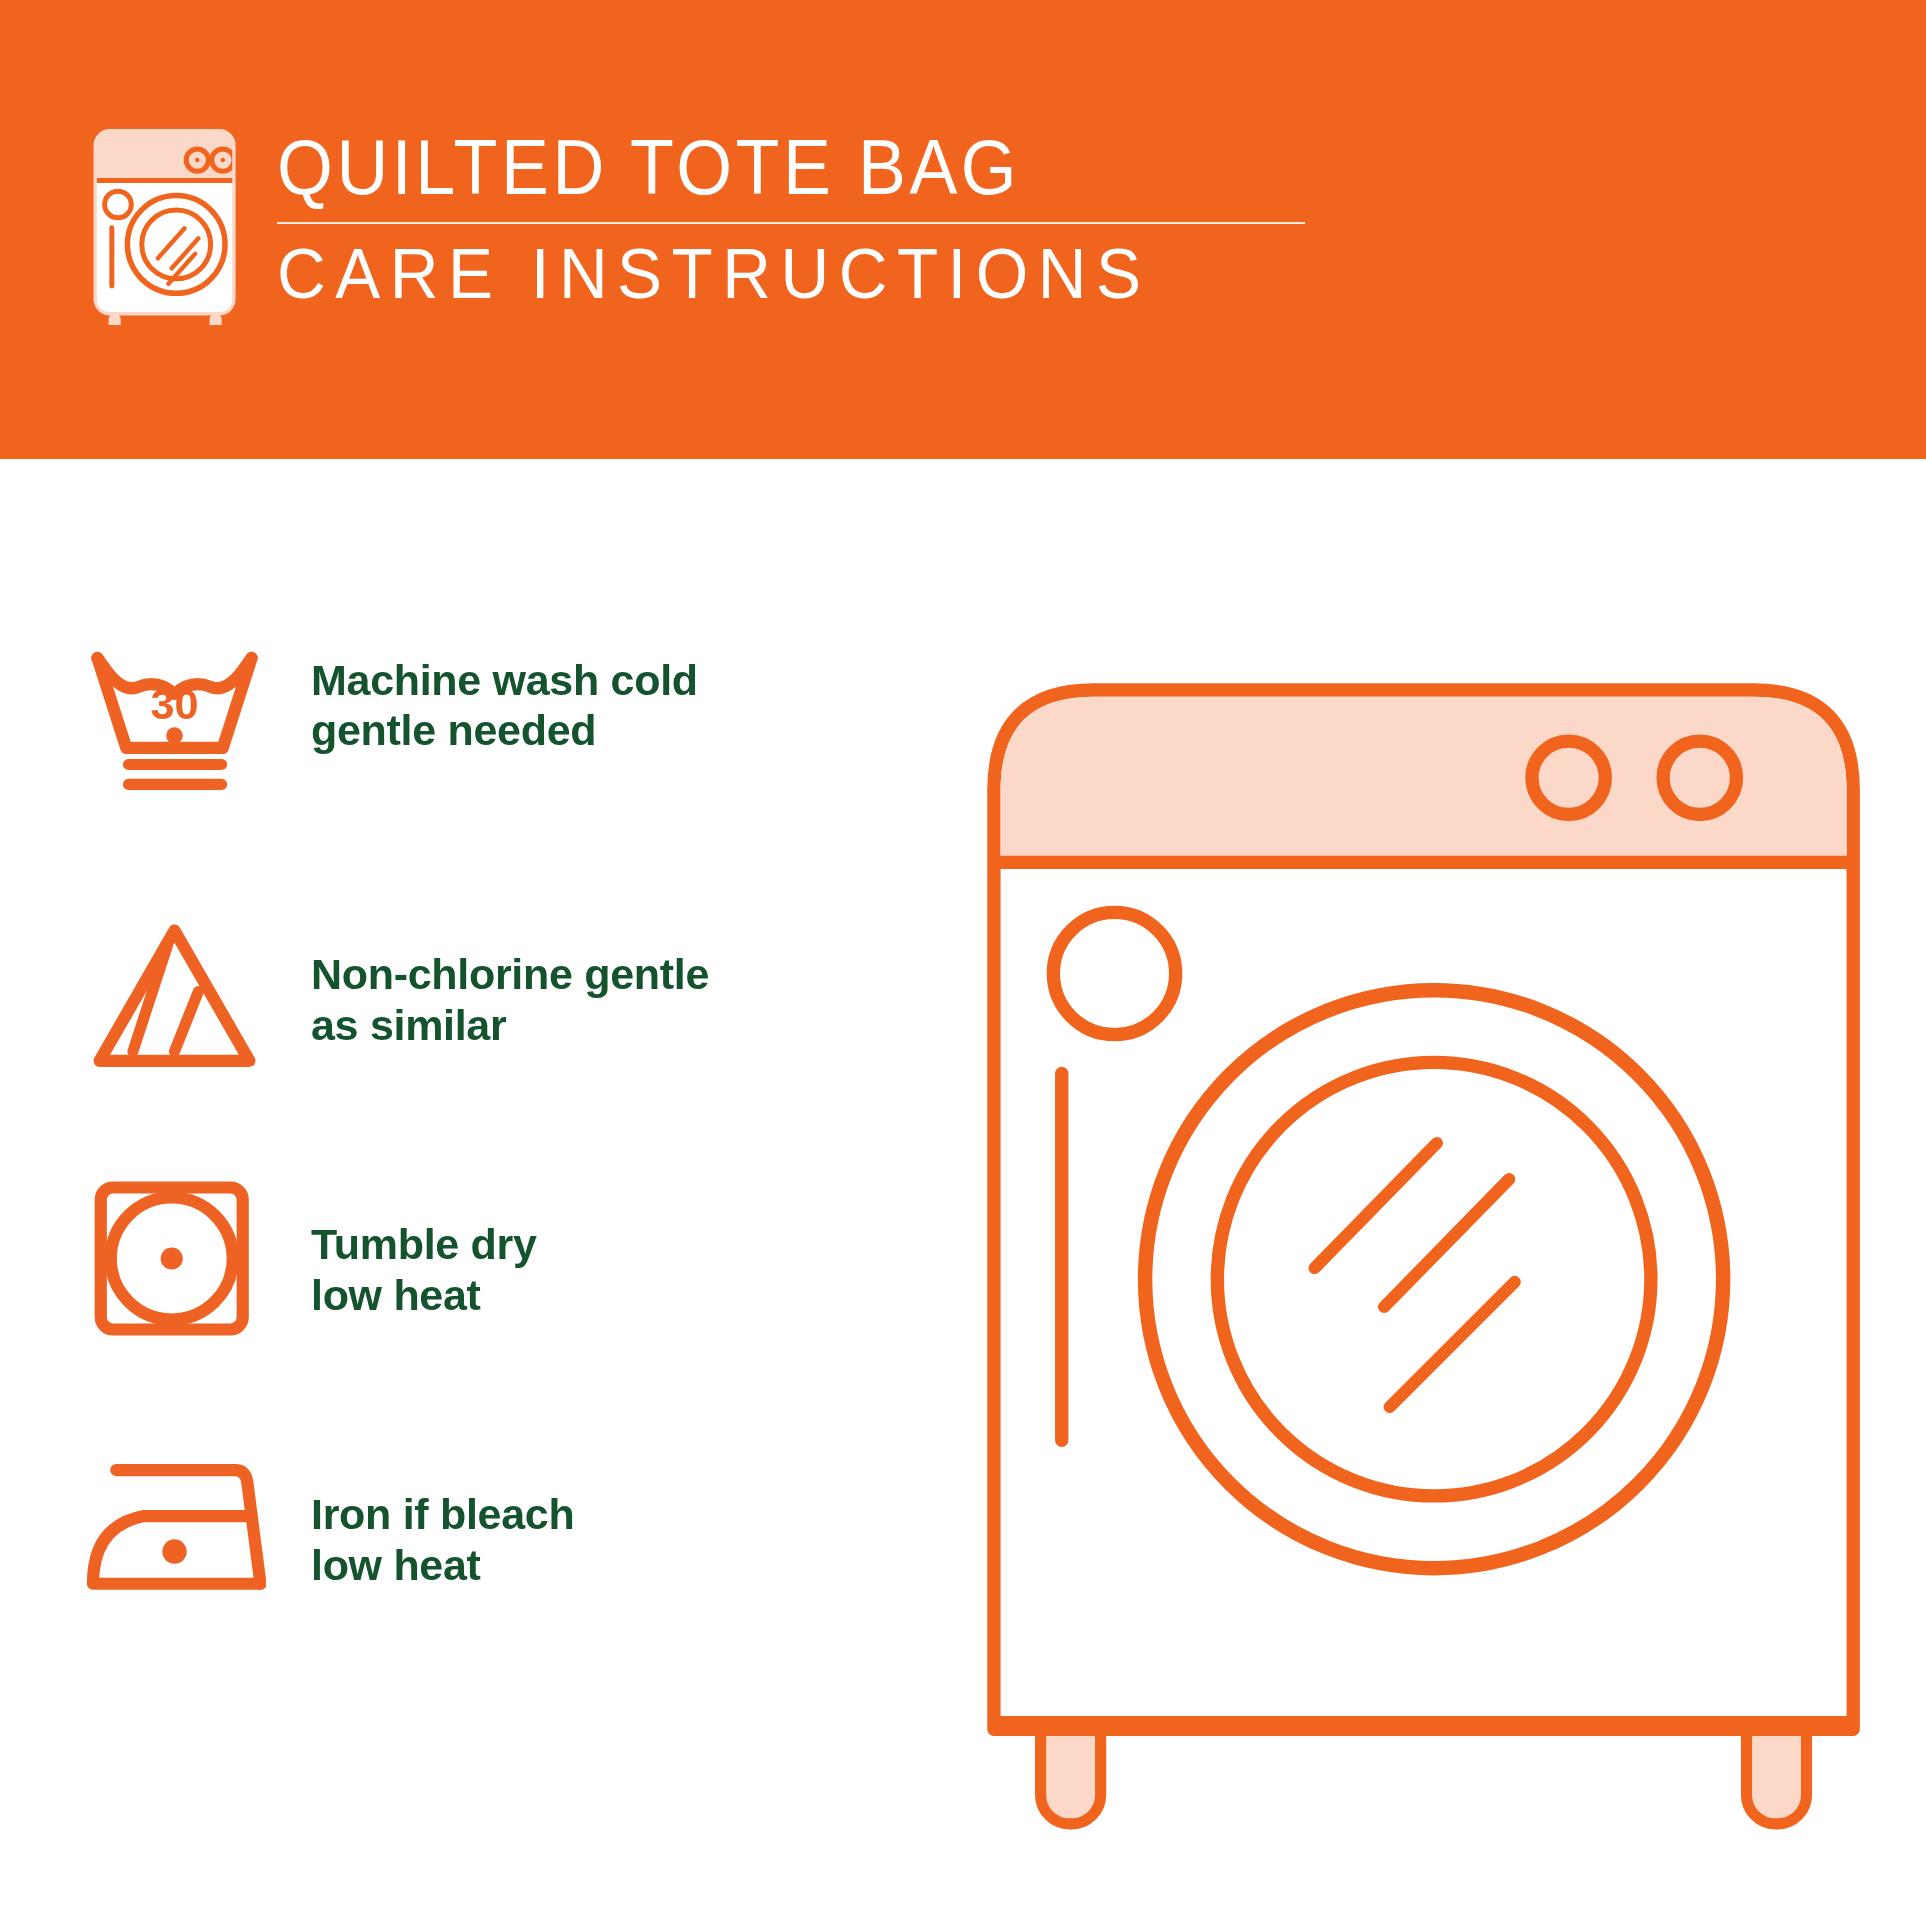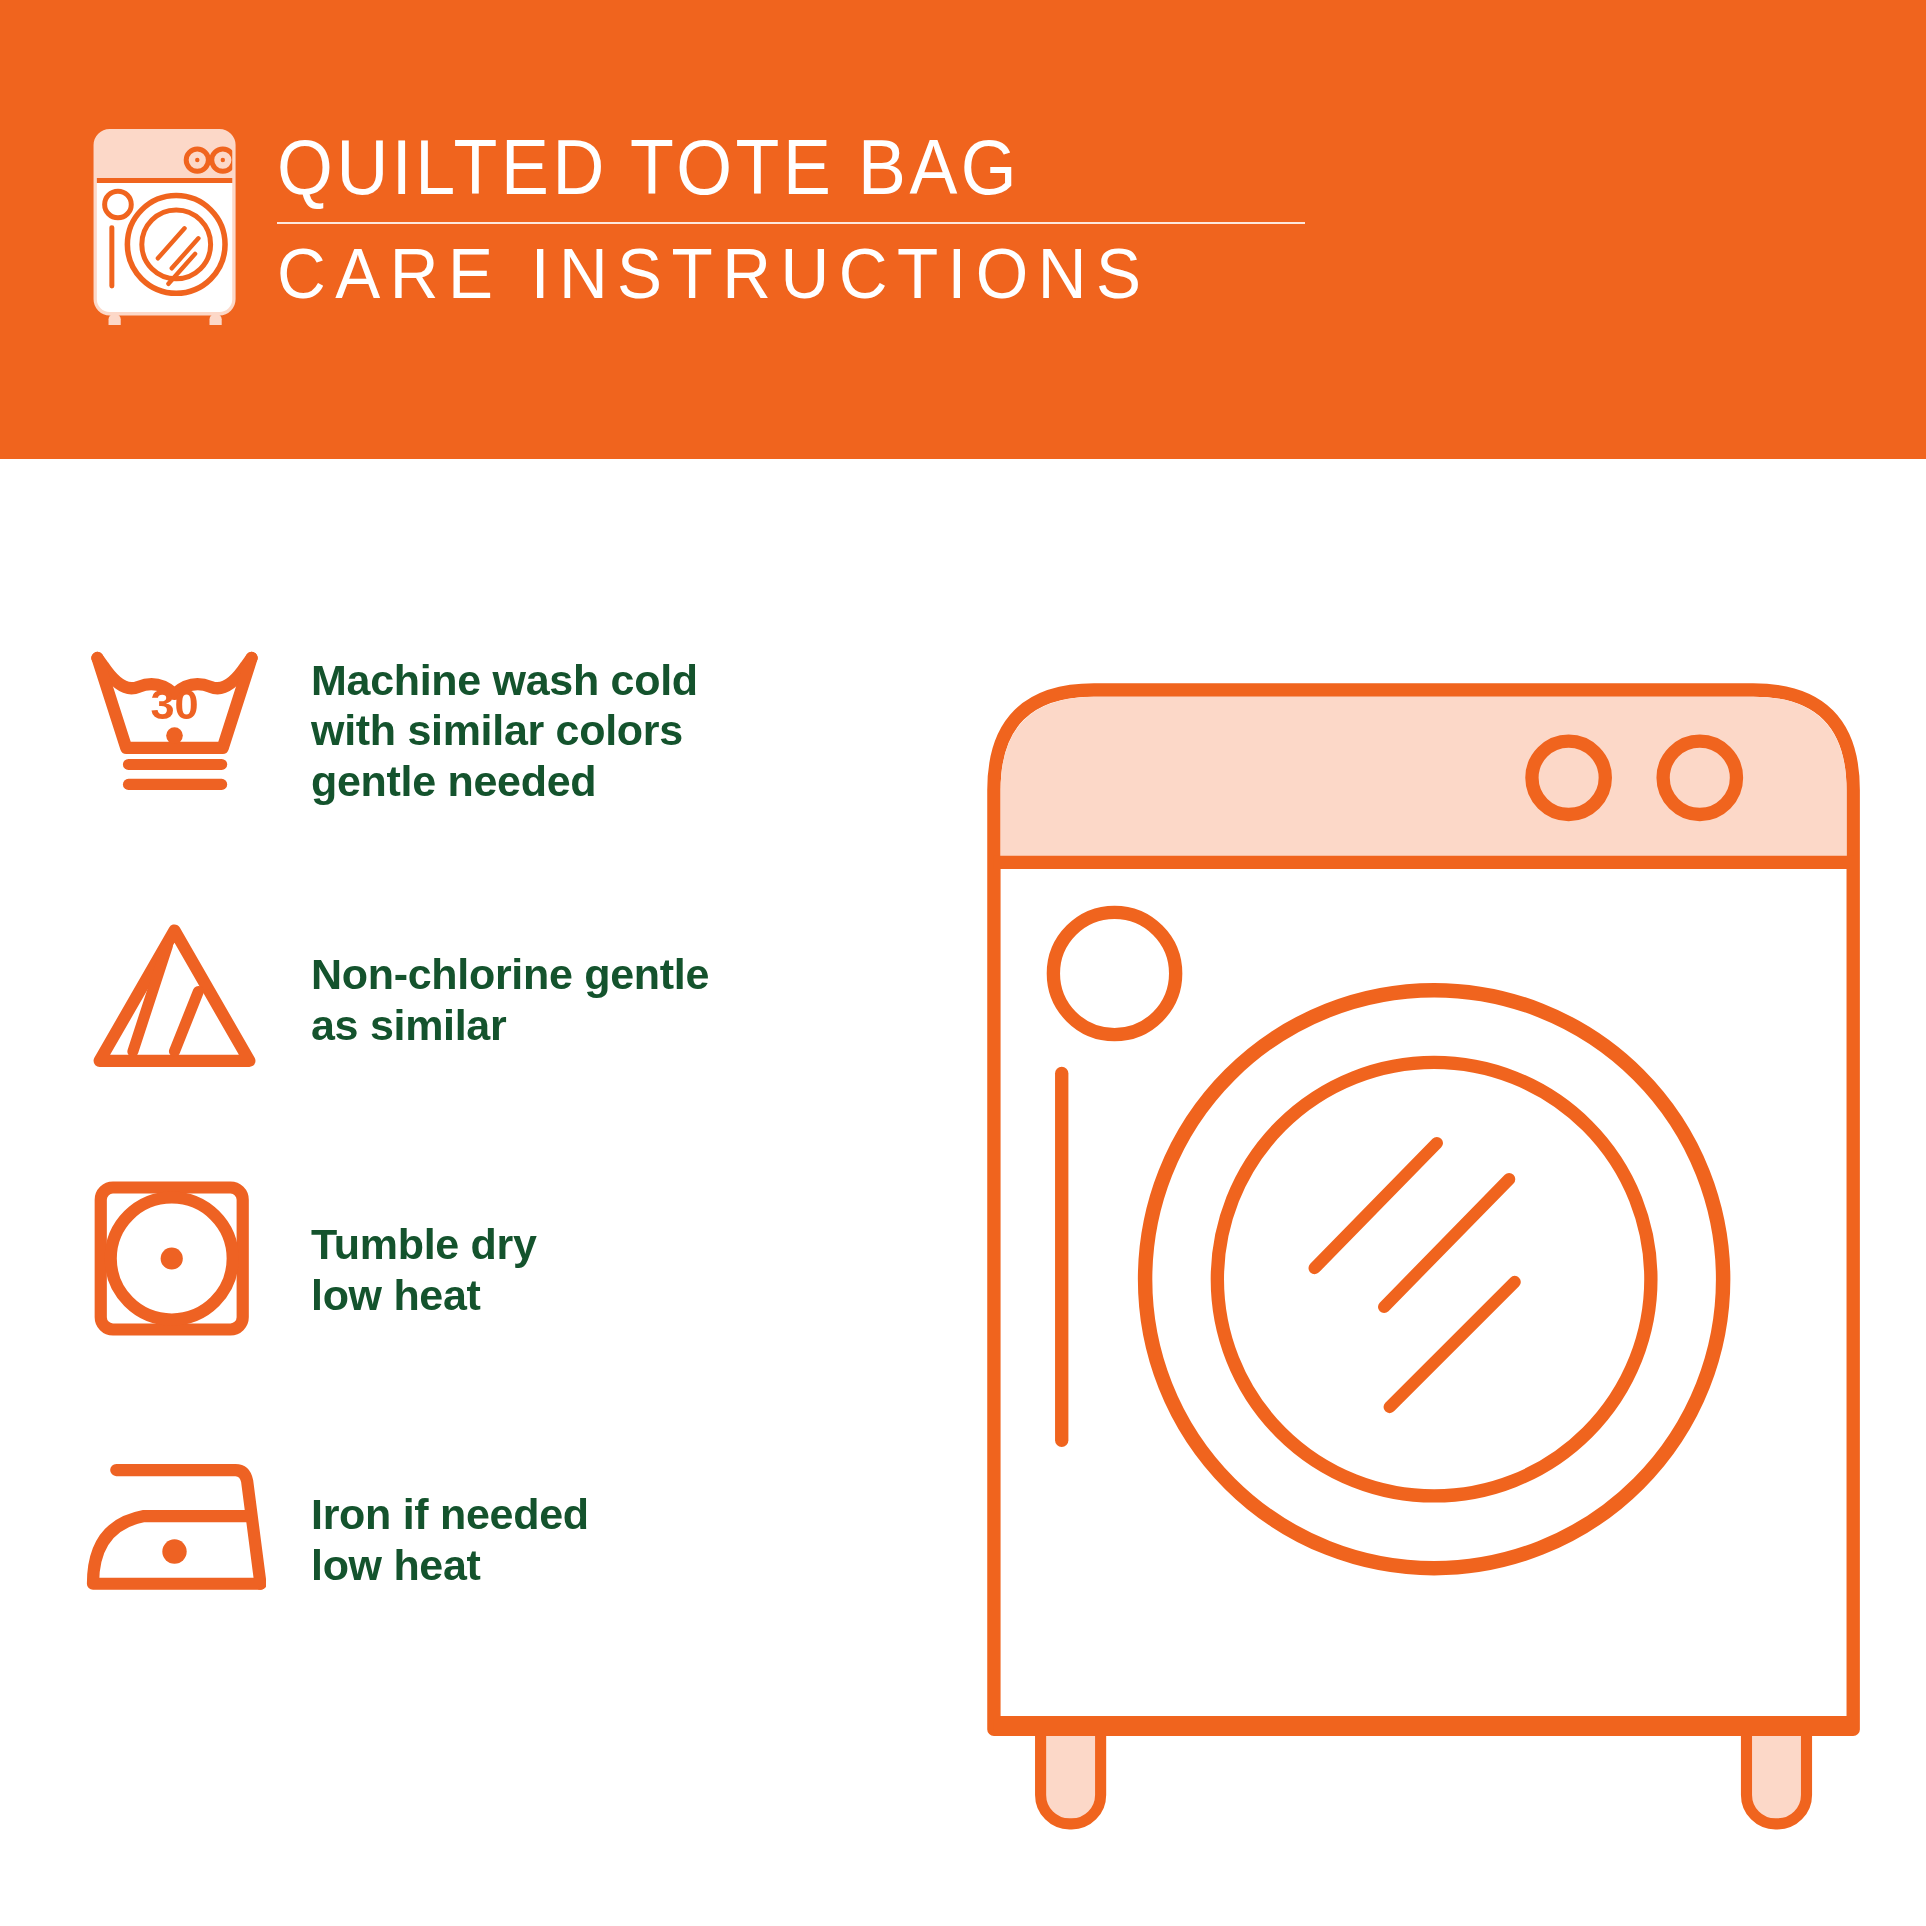--- a/index.html
+++ b/index.html
@@ -129,21 +129,20 @@
                    Q195 68 230 82 Q260 95 294 44 L304 30" fill="none" stroke="#EE6223" stroke-width="22" stroke-linecap="round" stroke-linejoin="round"></path>
           <path d="M26 30 L78 192 L252 192 L304 30" fill="none" stroke="#EE6223" stroke-width="22" stroke-linecap="round" stroke-linejoin="round"></path>
           <text x="165" y="140" fill="#EE6223" font-size="78" font-weight="700" text-anchor="middle" font-family="Liberation Sans, sans-serif">30</text>
           <circle cx="165" cy="170" r="15" fill="#EE6223"></circle>
           <line x1="82" y1="222" x2="250" y2="222" stroke="#EE6223" stroke-width="20" stroke-linecap="round"></line>
           <line x1="82" y1="258" x2="250" y2="258" stroke="#EE6223" stroke-width="20" stroke-linecap="round"></line>
         </svg>
       </div>
       <div class="care-text">
         <span class="ln">Machine wash cold</span>
-        <span class="ln">with similar colors</span>
         <span class="ln">gentle needed</span>
       </div>
     </div>
 
     <div class="care-row r2">
       <div class="care-symbol">
         <svg viewBox="0 0 330 300" width="183" height="167" aria-hidden="true">
           <path d="M165 40 L300 275 L30 275 Z" fill="none" stroke="#EE6223" stroke-width="22" stroke-linejoin="round"></path>
           <line x1="152" y1="68" x2="90" y2="258" stroke="#EE6223" stroke-width="20" stroke-linecap="round"></line>
           <line x1="208" y1="150" x2="165" y2="258" stroke="#EE6223" stroke-width="20" stroke-linecap="round"></line>
@@ -171,21 +170,21 @@
 
     <div class="care-row r4">
       <div class="care-symbol">
         <svg viewBox="0 0 330 300" width="183" height="167" aria-hidden="true">
           <path d="M60 50 L275 50 Q292 50 296 70 L320 255" fill="none" stroke="#EE6223" stroke-width="22" stroke-linecap="round" stroke-linejoin="round"></path>
           <path d="M320 255 L18 255 Q18 150 110 133 L296 133" fill="none" stroke="#EE6223" stroke-width="22" stroke-linecap="round" stroke-linejoin="round"></path>
           <circle cx="165" cy="197" r="22" fill="#EE6223"></circle>
         </svg>
       </div>
       <div class="care-text">
-        <span class="ln">Iron if needed</span>
+        <span class="ln">Iron if bleach</span>
         <span class="ln">low heat</span>
       </div>
     </div>
 
   </div>
 
   <div class="machine-art">
     <svg viewBox="0 0 1720 2300" width="956" height="1279" aria-hidden="true">
 
       <g>

